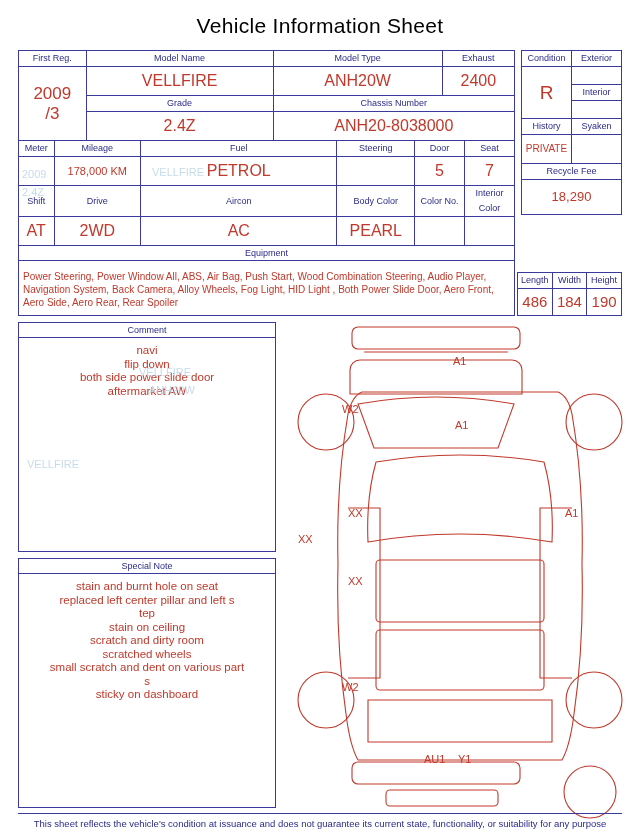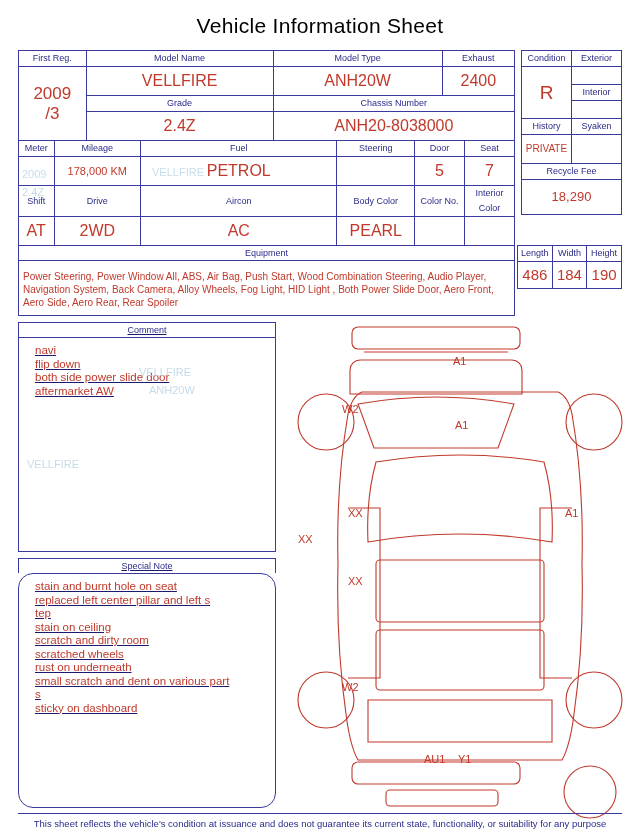--- a/index.html
+++ b/index.html
@@ -59,45 +59,45 @@
     font-size: 10px;
     color: #c0392b;
     line-height: 13px;
     padding: 9px 4px 3px 4px;
     text-align: left;
     height: 56px;
     overflow: hidden;
   }
 
   
-  .mid-wrap { display: flex; margin-top: 6px; text-decoration: underline; }
+  .mid-wrap { display: flex; margin-top: 6px; }
   .comment-col { flex: 0 0 258px; }
   .diagram-col { flex: 1; position: relative; margin-left: 14px; }
 
   .box-head {
     border: 1px solid #3a3a9e;
     border-bottom: none;
     font-size: 9px;
     color: #2b2b8a;
     text-align: center;
     height: 15px;
     line-height: 15px;
   }
   .box-body {
     border: 1px solid #3a3a9e;
     font-size: 11.5px;
     color: #c0392b;
     line-height: 13.5px;
-    padding: 6px 16px;
-    text-align: left;
+    padding: 6px 6px;
+    text-align: center;
     position: relative;
     overflow: hidden;
   }
   .comment-body { height: 215px; }
-  .special-body { height: 235px; border-radius: 15px; }
+  .special-body { height: 235px; }
 
   .watermark {
     position: absolute;
     color: #bcd6e8;
     font-size: 11px;
     opacity: 0.85;
     pointer-events: none;
     white-space: nowrap;
   }
 
@@ -231,21 +231,21 @@
       </tbody>
         </table>
     </div>
   </div>
 
   <div style="display:flex; margin-top:-1px">
     <div style="flex:0 0 497px">
       <div class="equip-label">Equipment</div>
       <div class="equip-body">Power Steering, Power Window  All, ABS, Air Bag, Push Start, Wood Combination Steering, Audio Player, Navigation System, Back Camera, Alloy Wheels, Fog Light, HID Light , Both Power Slide Door, Aero Front, Aero Side, Aero Rear, Rear Spoiler</div>
     </div>
-    <div style="flex:1; margin-left:2px; display:flex; flex-direction:column; justify-content:flex-start">
+    <div style="flex:1; margin-left:2px; display:flex; flex-direction:column; justify-content:flex-end">
       <table class="tbl">
         <tbody>
             <tr>
           <td class="lbl" style="width:33.3%">Length</td>
           <td class="lbl" style="width:33.3%">Width</td>
           <td class="lbl" style="width:33.4%">Height</td>
         </tr>
         <tr>
           <td class="val" style="height:26px;line-height:26px;font-size:15px">486</td>
           <td class="val" style="height:26px;line-height:26px;font-size:15px">184</td>
@@ -271,21 +271,20 @@
       </div>
 
       <div class="box-head" style="margin-top:6px">Special Note</div>
       <div class="box-body special-body">
         <div>stain and burnt hole on seat</div>
         <div>replaced left center pillar and left s</div>
         <div>tep</div>
         <div>stain on ceiling</div>
         <div>scratch and dirty room</div>
         <div>scratched wheels</div>
-        <div>rust on underneath</div>
         <div>small scratch and dent on various part</div>
         <div>s</div>
         <div>sticky on dashboard</div>
       </div>
     </div>
 
     <div class="diagram-col">
       <svg width="340" height="500" viewBox="0 0 340 500">
 
         <rect class="dg-line" x="62" y="5" width="168" height="22" rx="6"></rect>

